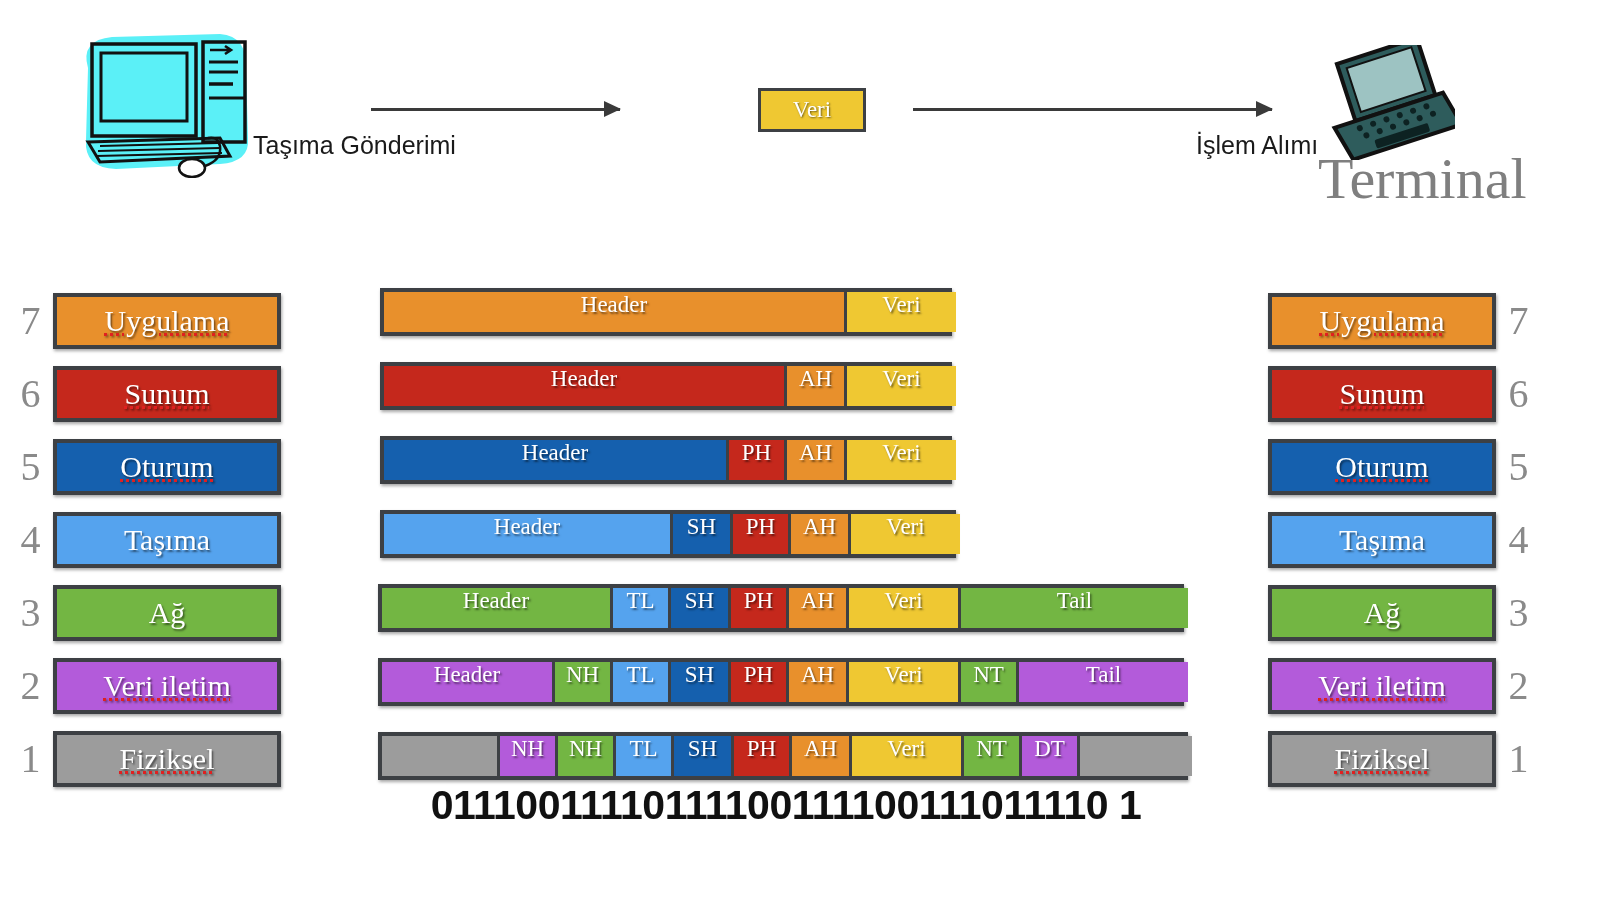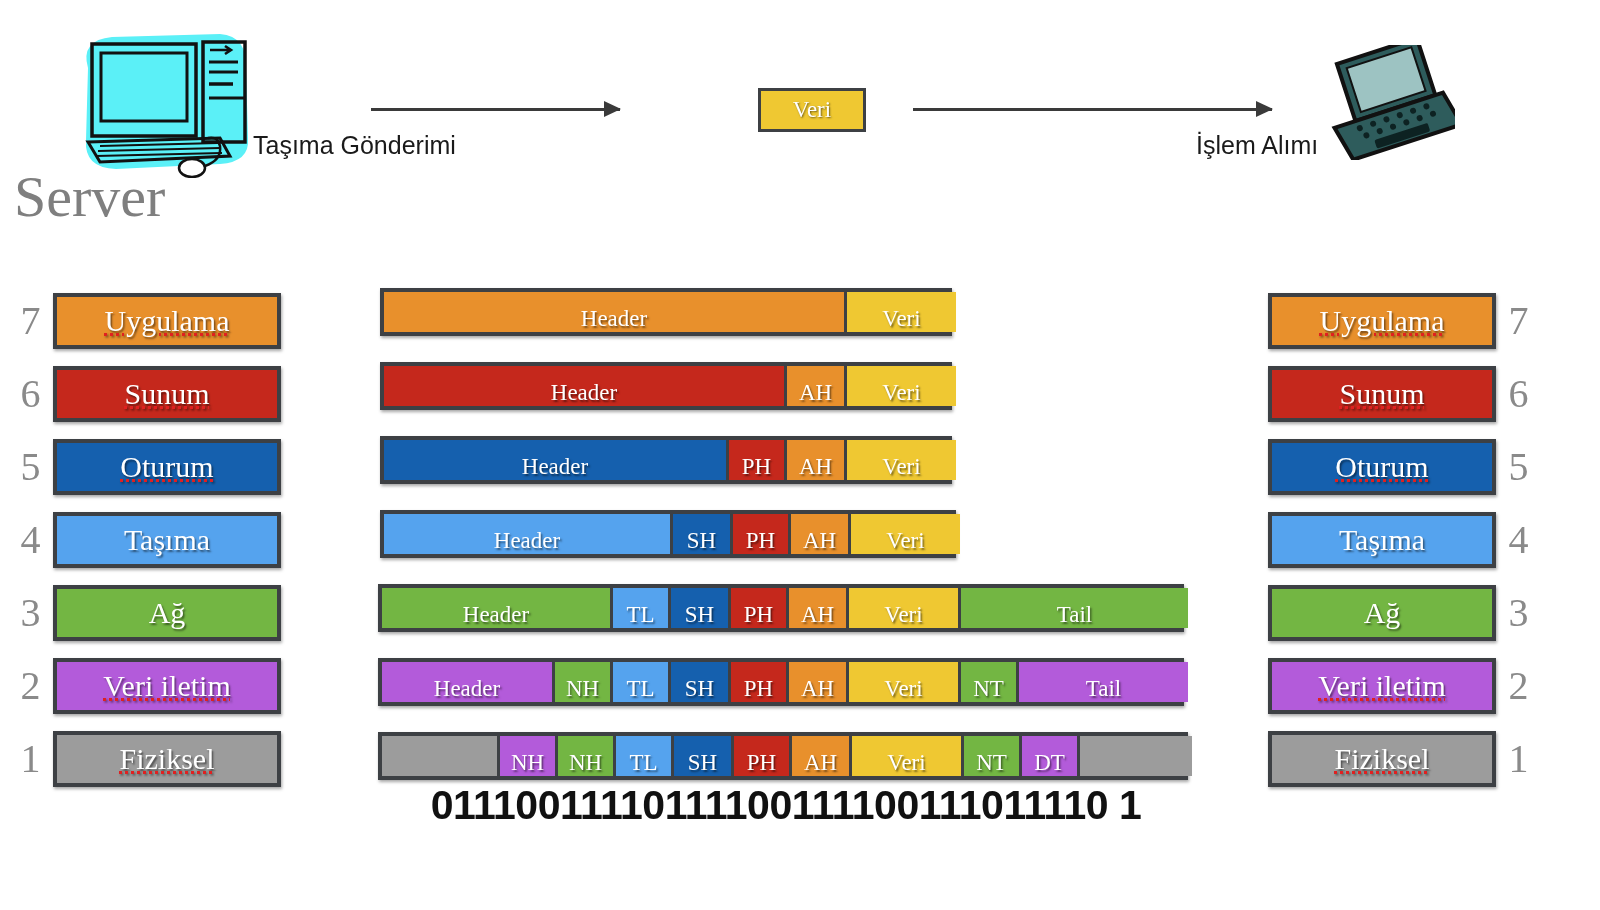--- a/index.html
+++ b/index.html
@@ -53,21 +53,21 @@
      text-shadow:1.5px 1.5px 2px rgba(0,0,0,.5);
      text-decoration:underline;text-decoration-style:dotted;
      text-decoration-color:#e02020;text-underline-offset:2px;}
   .layer-box span.no-underline{text-decoration:none;}
 
   
   #bars{position:absolute;left:0;top:284px;width:1600px;height:500px;}
   .bar{position:absolute;height:48px;display:flex;
        border:4px solid #3d4044;box-sizing:border-box;
        box-shadow:1px 2px 3px rgba(0,0,0,.35);}
-  .seg{display:flex;align-items:flex-end;justify-content:center;flex:none;
+  .seg{display:flex;align-items:flex-start;justify-content:center;flex:none;
        height:100%;box-sizing:border-box;}
   .seg + .seg{border-left:3px solid #3d4044;}
   .seg span{color:#ffffff;font-size:23px;font-family:"Liberation Serif",serif;
      text-shadow:1.5px 1.5px 2px rgba(0,0,0,.5);white-space:nowrap;}
   .seg.small span{font-size:23px;}
 
   #binary-string{position:absolute;left:386px;top:782px;width:800px;
      text-align:center;font-family:"Liberation Sans",sans-serif;
      font-size:41px;font-weight:bold;letter-spacing:-0.5px;color:#111;
      white-space:nowrap;}
@@ -116,21 +116,21 @@
           <circle cx="70" cy="83" r="3"></circle>
             <circle cx="84" cy="83" r="3"></circle>
           <circle cx="98" cy="83" r="3"></circle>
             <circle cx="112" cy="83" r="3"></circle>
         </g>
         <rect x="48" y="90" width="56" height="9" rx="2" fill="#0d2222"></rect>
       </g>
     </svg>
   </div>
 
-  <div id="server-label" class="device-label">Server</div>
+  <div id="terminal-label" class="device-label">Terminal</div>
 
   <div id="arrow-left" class="arrow">
     <div class="head"></div>
   </div>
   <div id="arrow-right" class="arrow">
     <div class="head"></div>
   </div>
 
   <div id="send-label" class="flow-label">Taşıma Gönderimi</div>
   <div id="recv-label" class="flow-label">İşlem Alımı</div>

